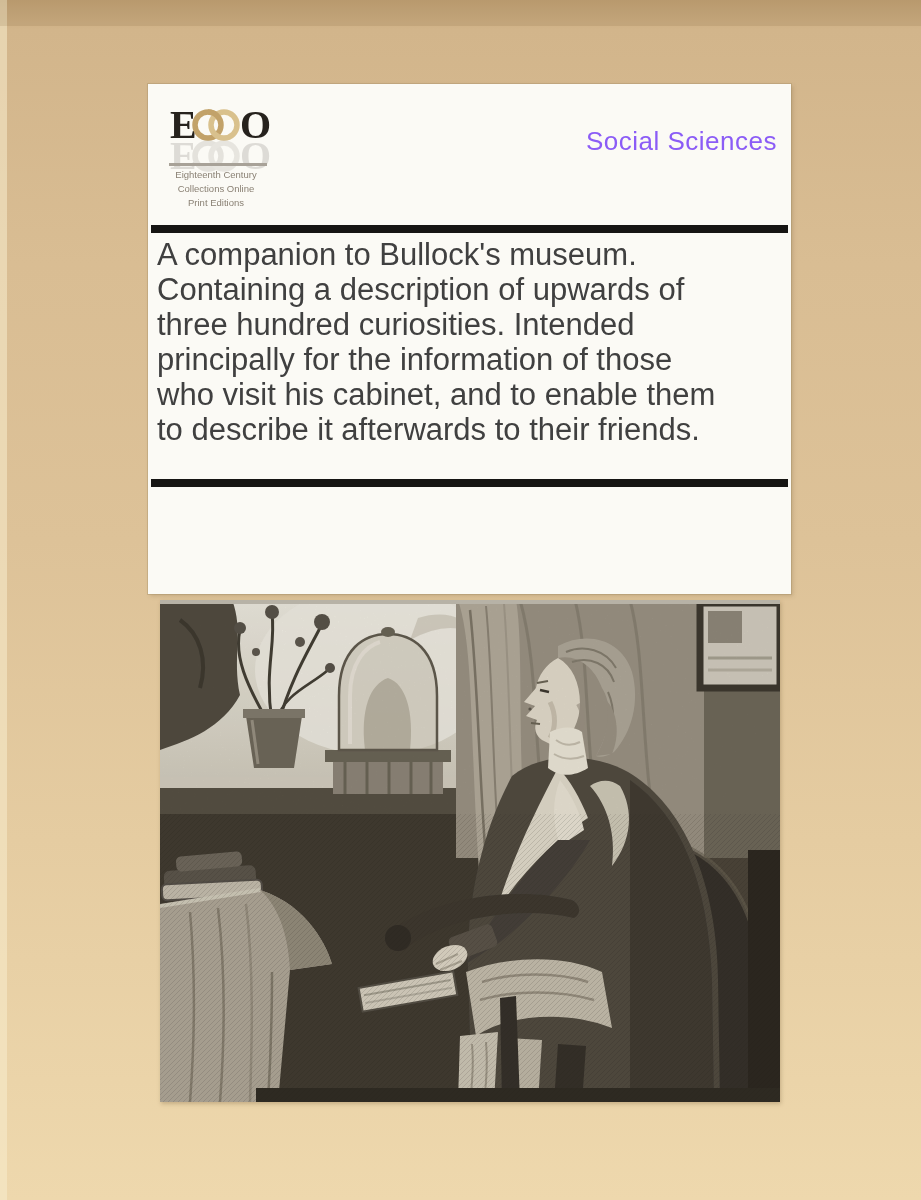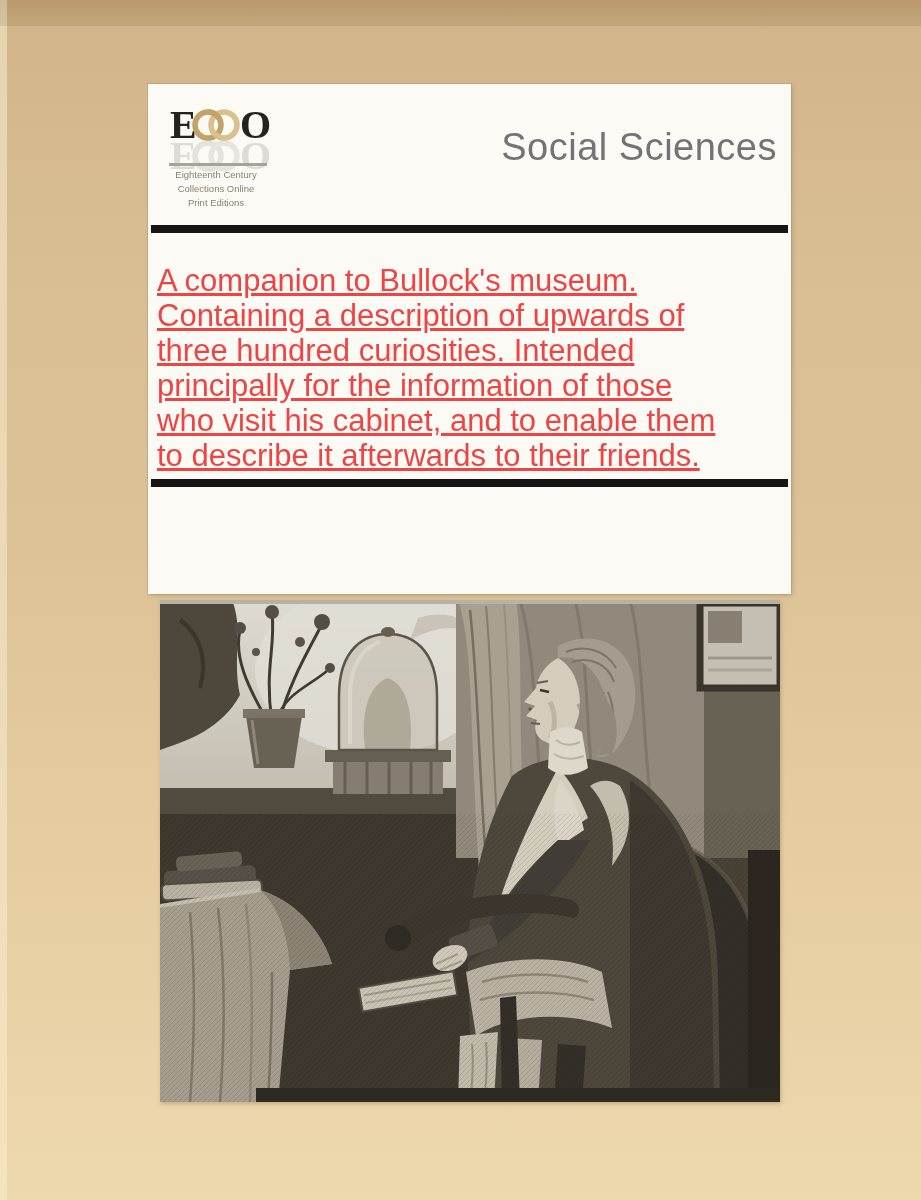--- a/index.html
+++ b/index.html
@@ -13,30 +13,30 @@
   .edge-light{position:absolute;left:0;top:0;width:7px;height:1200px;background:rgba(248,236,206,.55);}
   .top-shade{position:absolute;left:0;top:0;width:921px;height:26px;background:rgba(120,90,50,.14);}
   .panel{
     position:absolute;left:148px;top:84px;width:643px;height:510px;
     background:#fbfaf5;
     box-shadow:0 0 0 1px rgba(160,140,100,.35), 2px 2px 4px rgba(120,95,60,.25);
   }
   .logo{position:absolute;left:16px;top:18px;width:125px;height:112px;}
   .heading{
     position:absolute;top:42px;right:14px;
-    font-size:38px;letter-spacing:.5px;color:#737373;font-weight:500;
+    font-size:26px;letter-spacing:.5px;color:#8b5cf6;font-weight:500;
     white-space:nowrap;
   }
   .rule{position:absolute;left:3px;width:637px;height:8px;background:#161513;}
   .rule-top{top:141px;}
   .rule-bottom{top:395px;}
   .title{
-    position:absolute;left:9px;top:179px;width:630px;
-    font-size:31px;line-height:35px;color:#ef4444;
-    white-space:pre-line;letter-spacing:0;text-decoration:underline;
+    position:absolute;left:9px;top:153px;width:630px;
+    font-size:31px;line-height:35px;color:#404040;
+    white-space:pre-line;letter-spacing:0;
   }
   .illustration{position:absolute;left:160px;top:600px;width:620px;height:502px;box-shadow:1px 2px 4px rgba(110,85,50,.3);}
   .illustration svg{display:block;}
 </style>
 </head>
 <body>
 
 <div class="cover">
   <div class="edge-light"></div>
   <div class="top-shade"></div>

